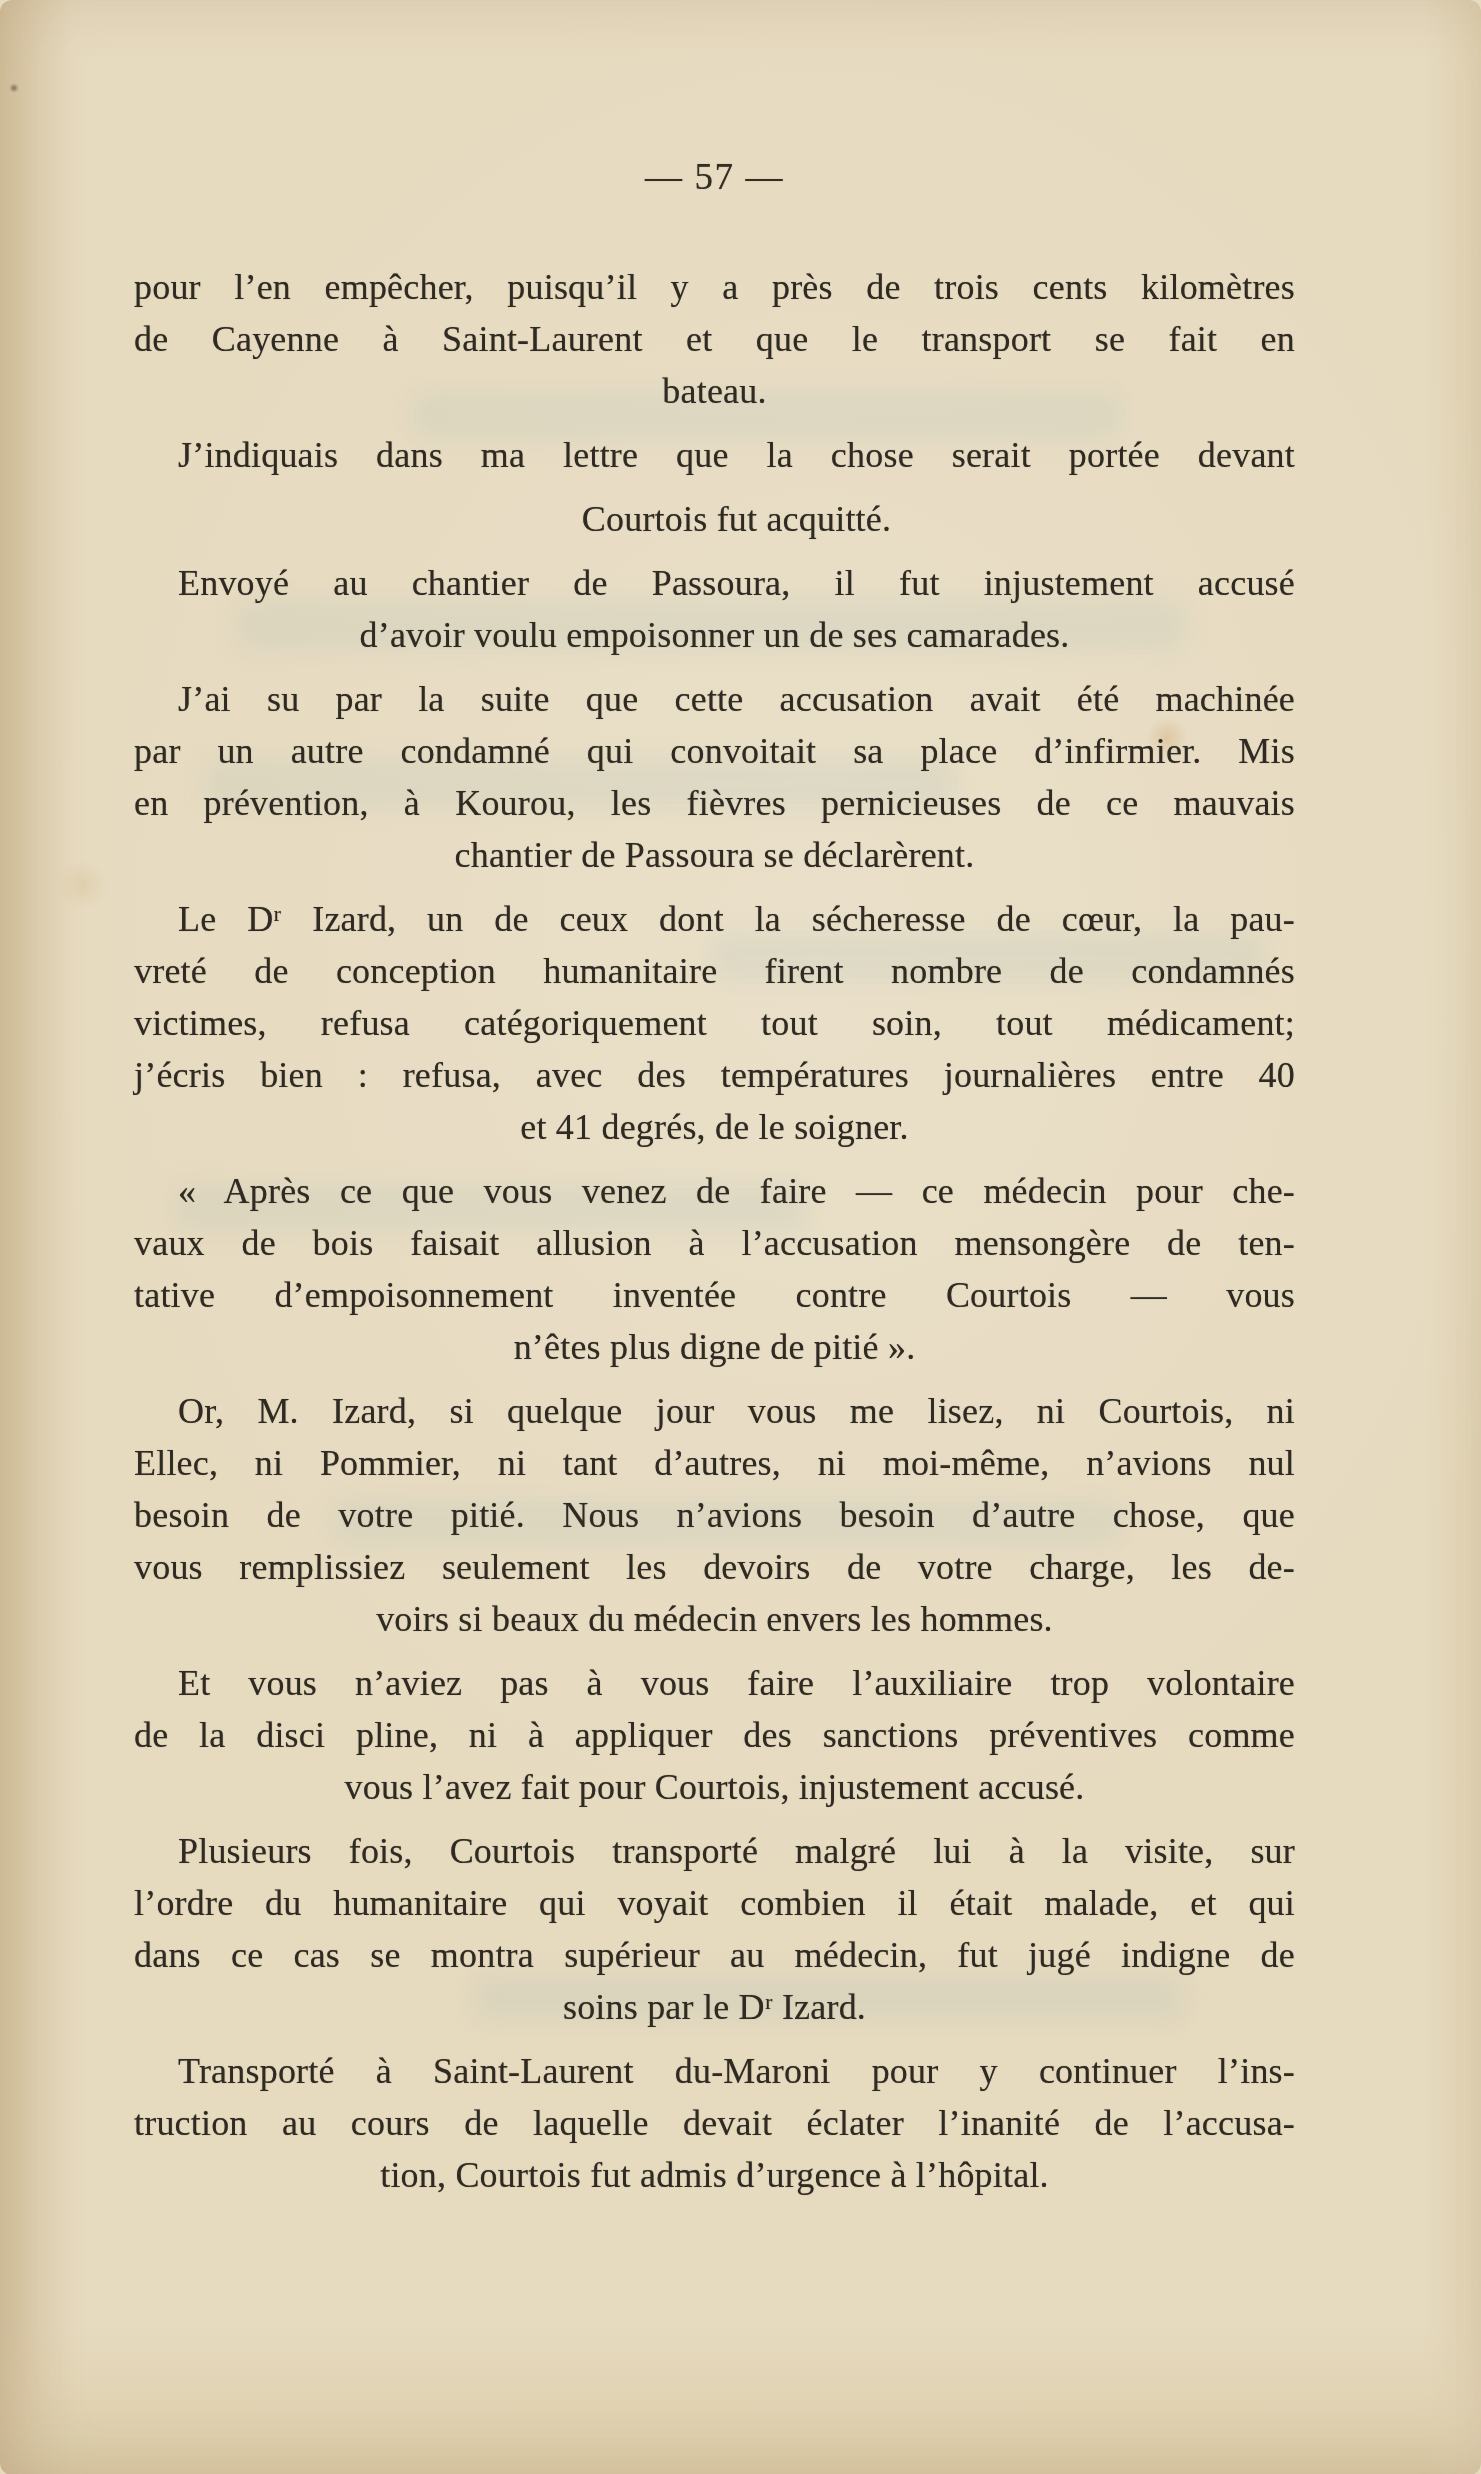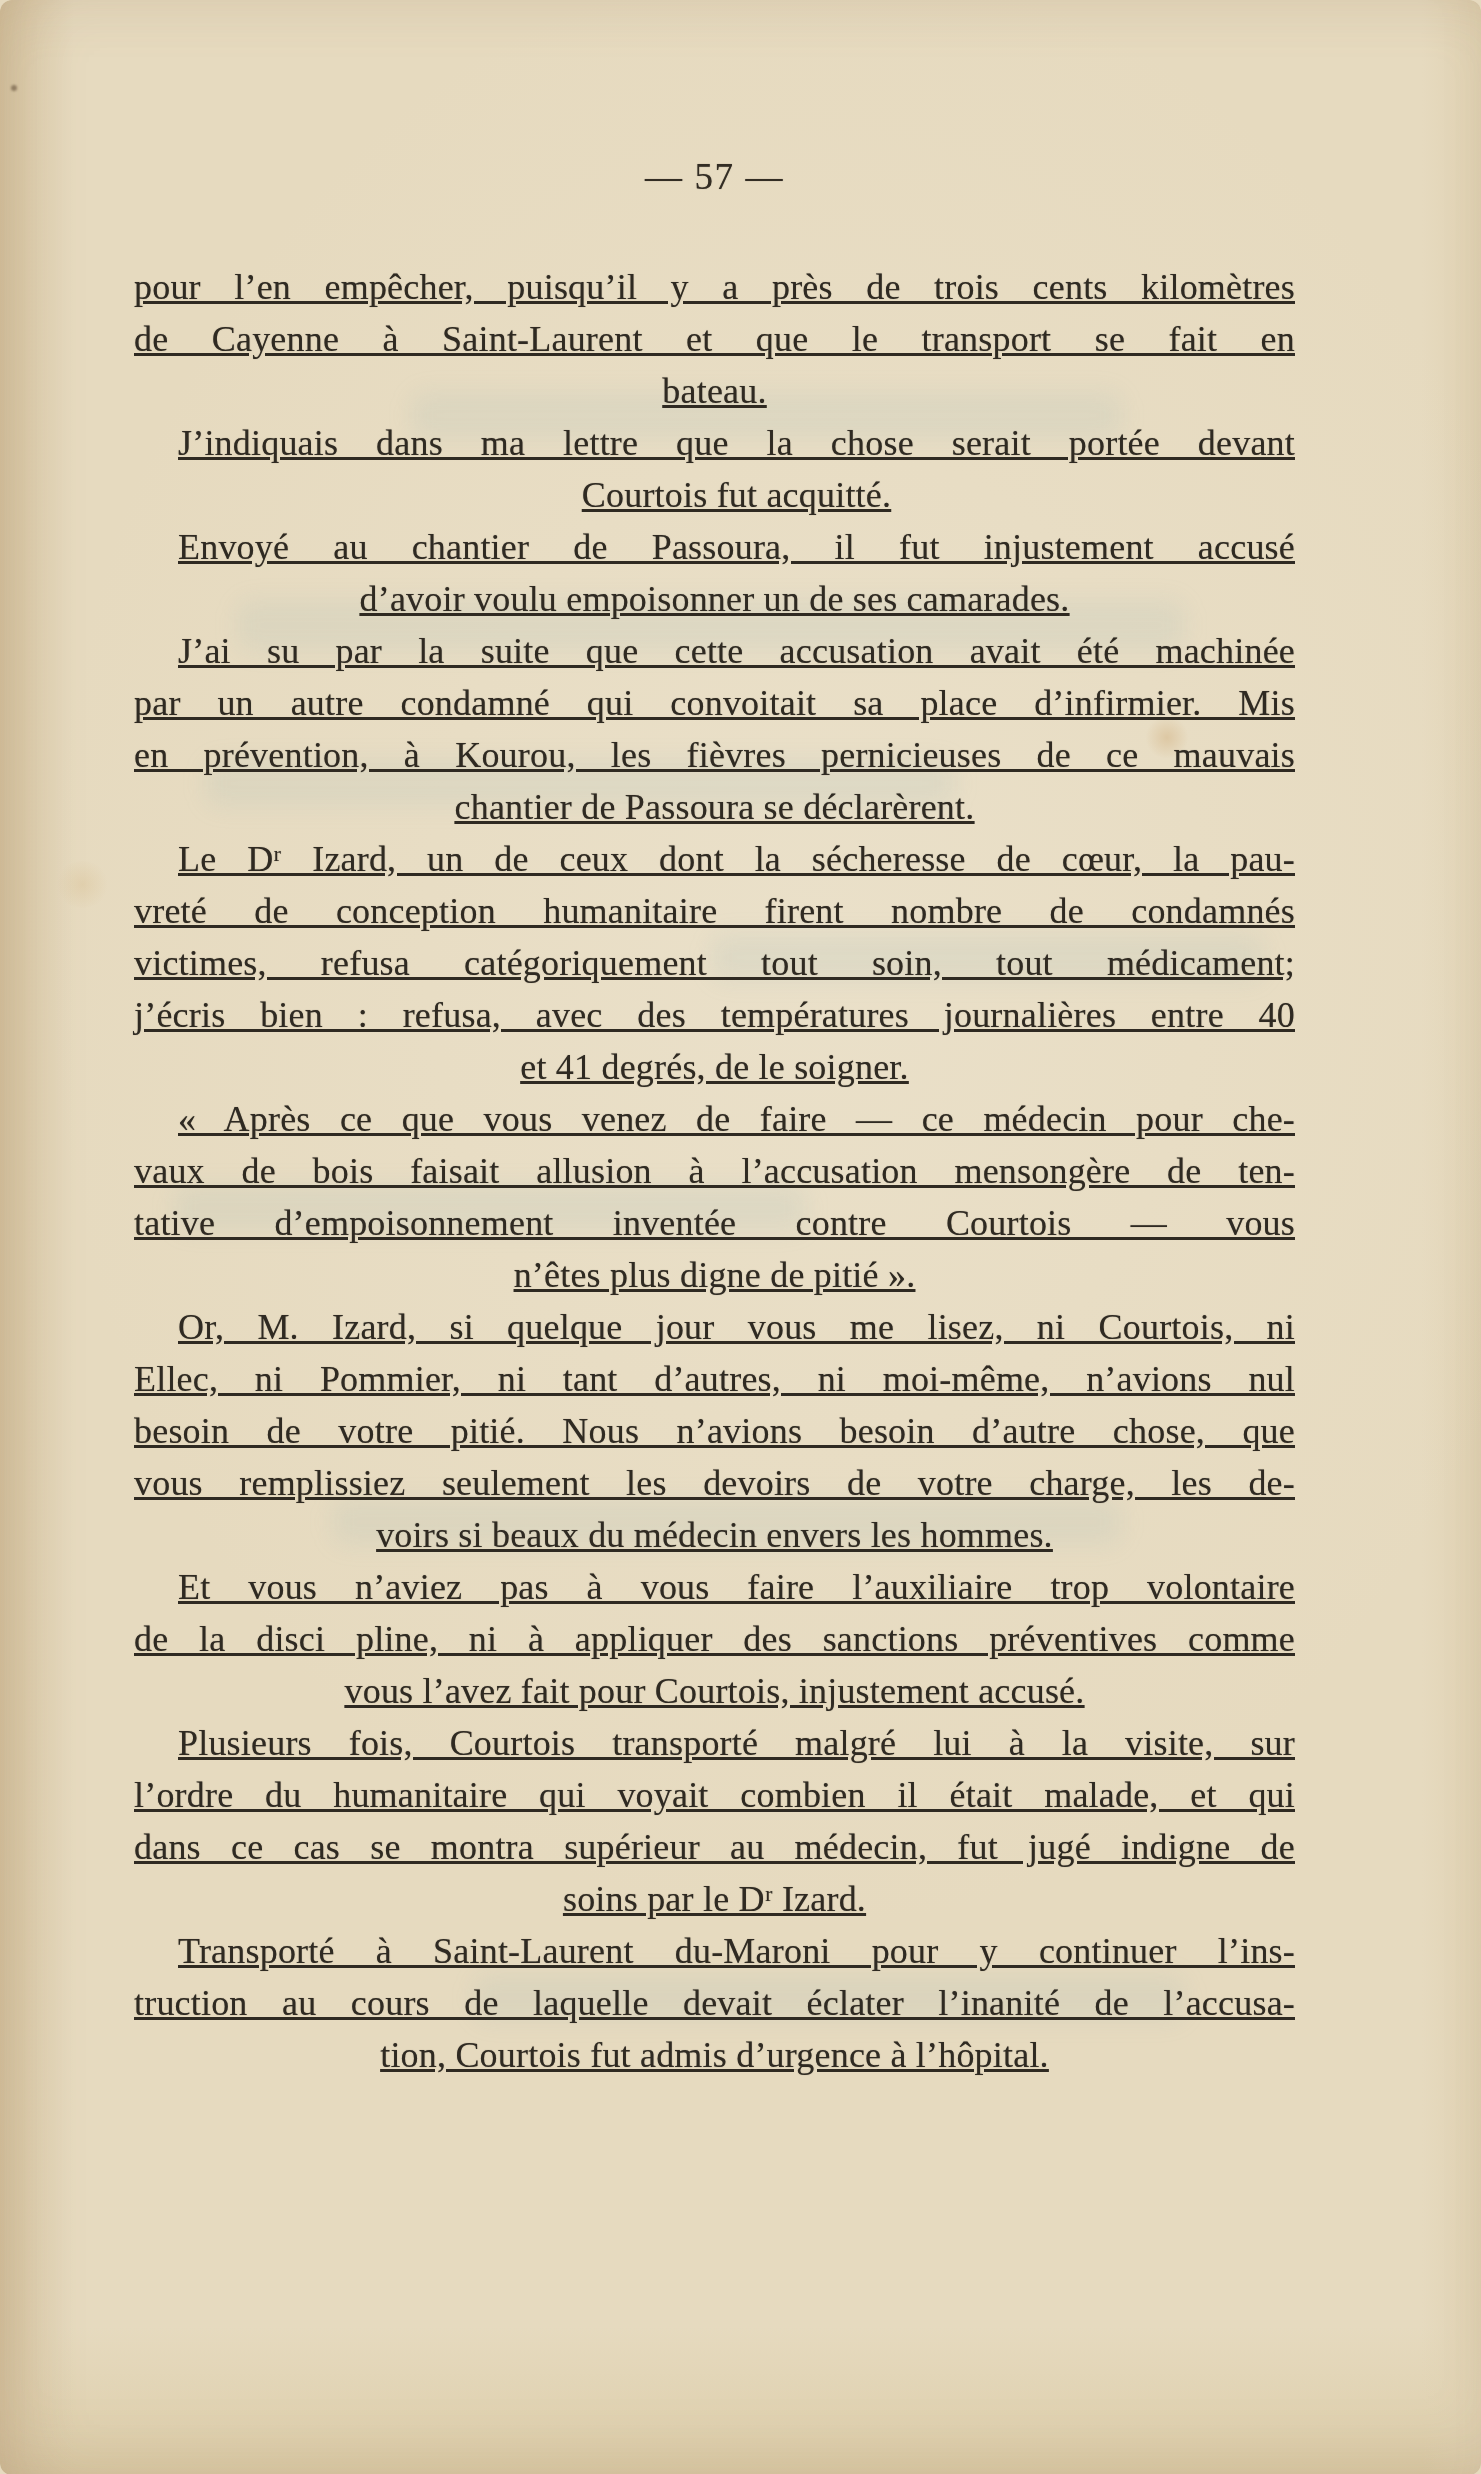--- a/index.html
+++ b/index.html
@@ -41,33 +41,33 @@
   }
   .textblock {
     position: absolute;
     left: 134px;
     top: 261px;
     width: 1161px;
     font-size: 36px;
     line-height: 52px;
     letter-spacing: 0.2px;
     text-shadow: 0 0 0.9px rgba(47,42,34,0.5);
-    text-decoration: underline;
   }
   .line {
     height: 52px;
     text-align: center;
     white-space: normal;
   }
   .line.just {
     text-align: justify;
     text-align-last: justify;
   }
   .line.ind {
     padding-left: 44px;
+    margin-top: 12px;
   }
   .line.ind.just {
     text-indent: 0;
   }
   
   .ghost {
     position: absolute;
     background: rgba(146,178,180,0.13);
     filter: blur(11px);
     border-radius: 16px;

